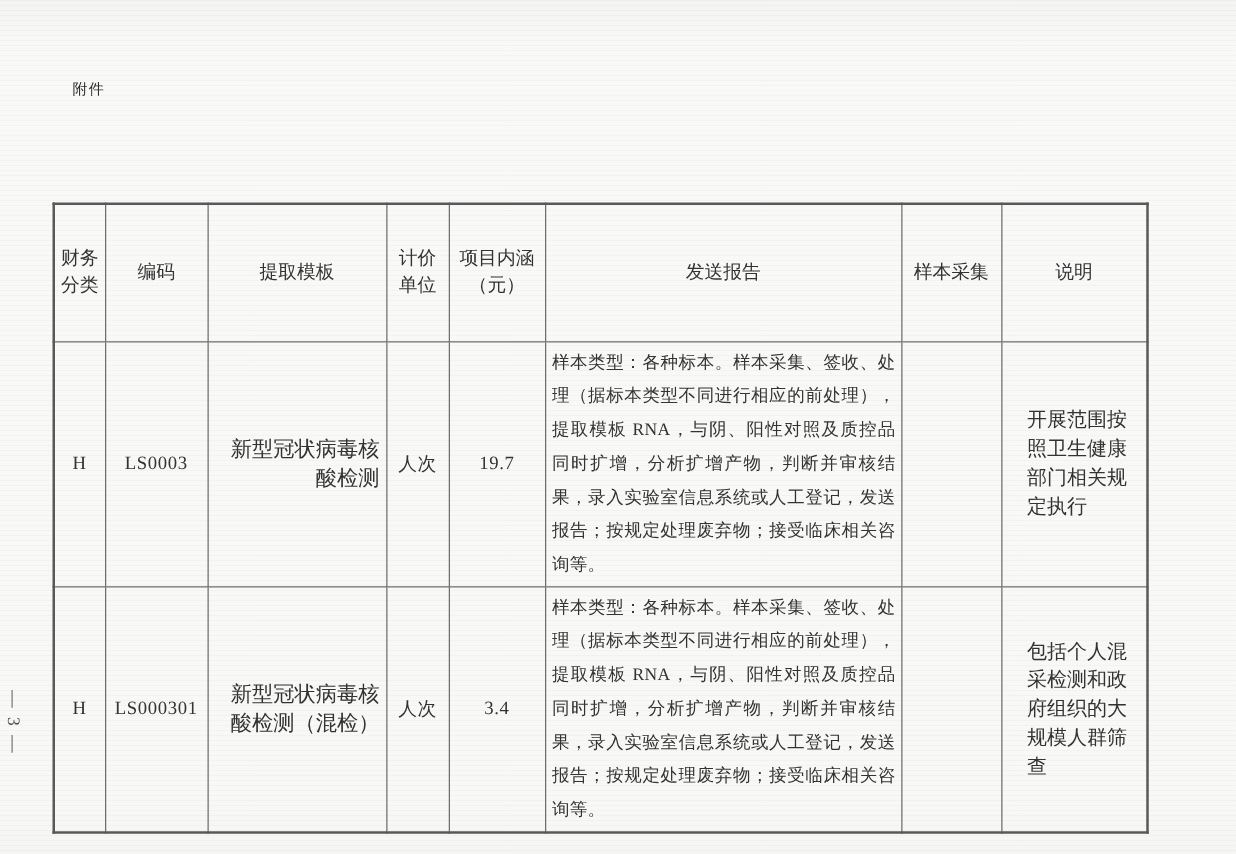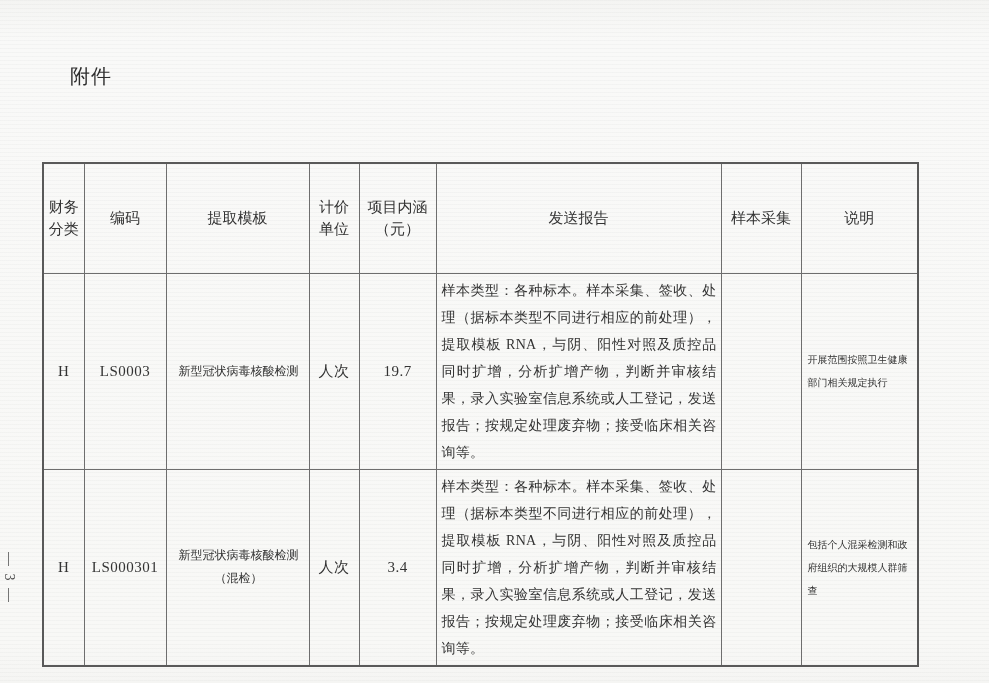--- a/index.html
+++ b/index.html
@@ -14,22 +14,22 @@
     background-color: #f8f8f6;
     background-image:
       repeating-linear-gradient(180deg,
         rgba(130,135,140,0.05) 0px, rgba(130,135,140,0.05) 1px,
         rgba(255,255,255,0) 1px, rgba(255,255,255,0) 4px),
       linear-gradient(180deg, #f4f4f2 0%, #f9f9f8 6%, #f8f8f6 94%, #f5f5f3 100%);
     color: #333;
   }
   .attachment {
     position: absolute;
-    left: 70px; top: 63px;
-    font-size: 20px;
+    left: 58px; top: 63px;
+    font-size: 12px;
     color: #2d2d2d;
     letter-spacing: 1px;
     font-family: Liberation Mono, monospace;
   }
   .title-wrap {
     position: absolute;
     left: 42px; top: 110px;
     width: 875px;
     text-align: center;
   }
@@ -72,36 +72,36 @@
     text-align: center;
     white-space: pre-line;
     line-height: 22px;
   }
   td.c-center {
     text-align: center;
     font-size: 15px;
     letter-spacing: 0.5px;
   }
   td.c-name {
-    text-align: center;
-    font-size: 12px;
+    text-align: right;
+    font-size: 17px;
     padding: 0 5px 0 7px;
     line-height: 23px;
   }
   td.c-content {
     text-align: justify;
     font-size: 14px;
     padding: 3px 4px 3px 5px;
     line-height: 27px;
     letter-spacing: 0.3px;
   }
   td.c-note {
     text-align: left;
-    font-size: 10px;
-    padding: 0 6px 0 6px;
+    font-size: 16px;
+    padding: 0 6px 0 20px;
     line-height: 23px;
   }
 </style>
 </head>
 <body>
 
 <div class="page">
 
   <div class="attachment">附件</div>
 

